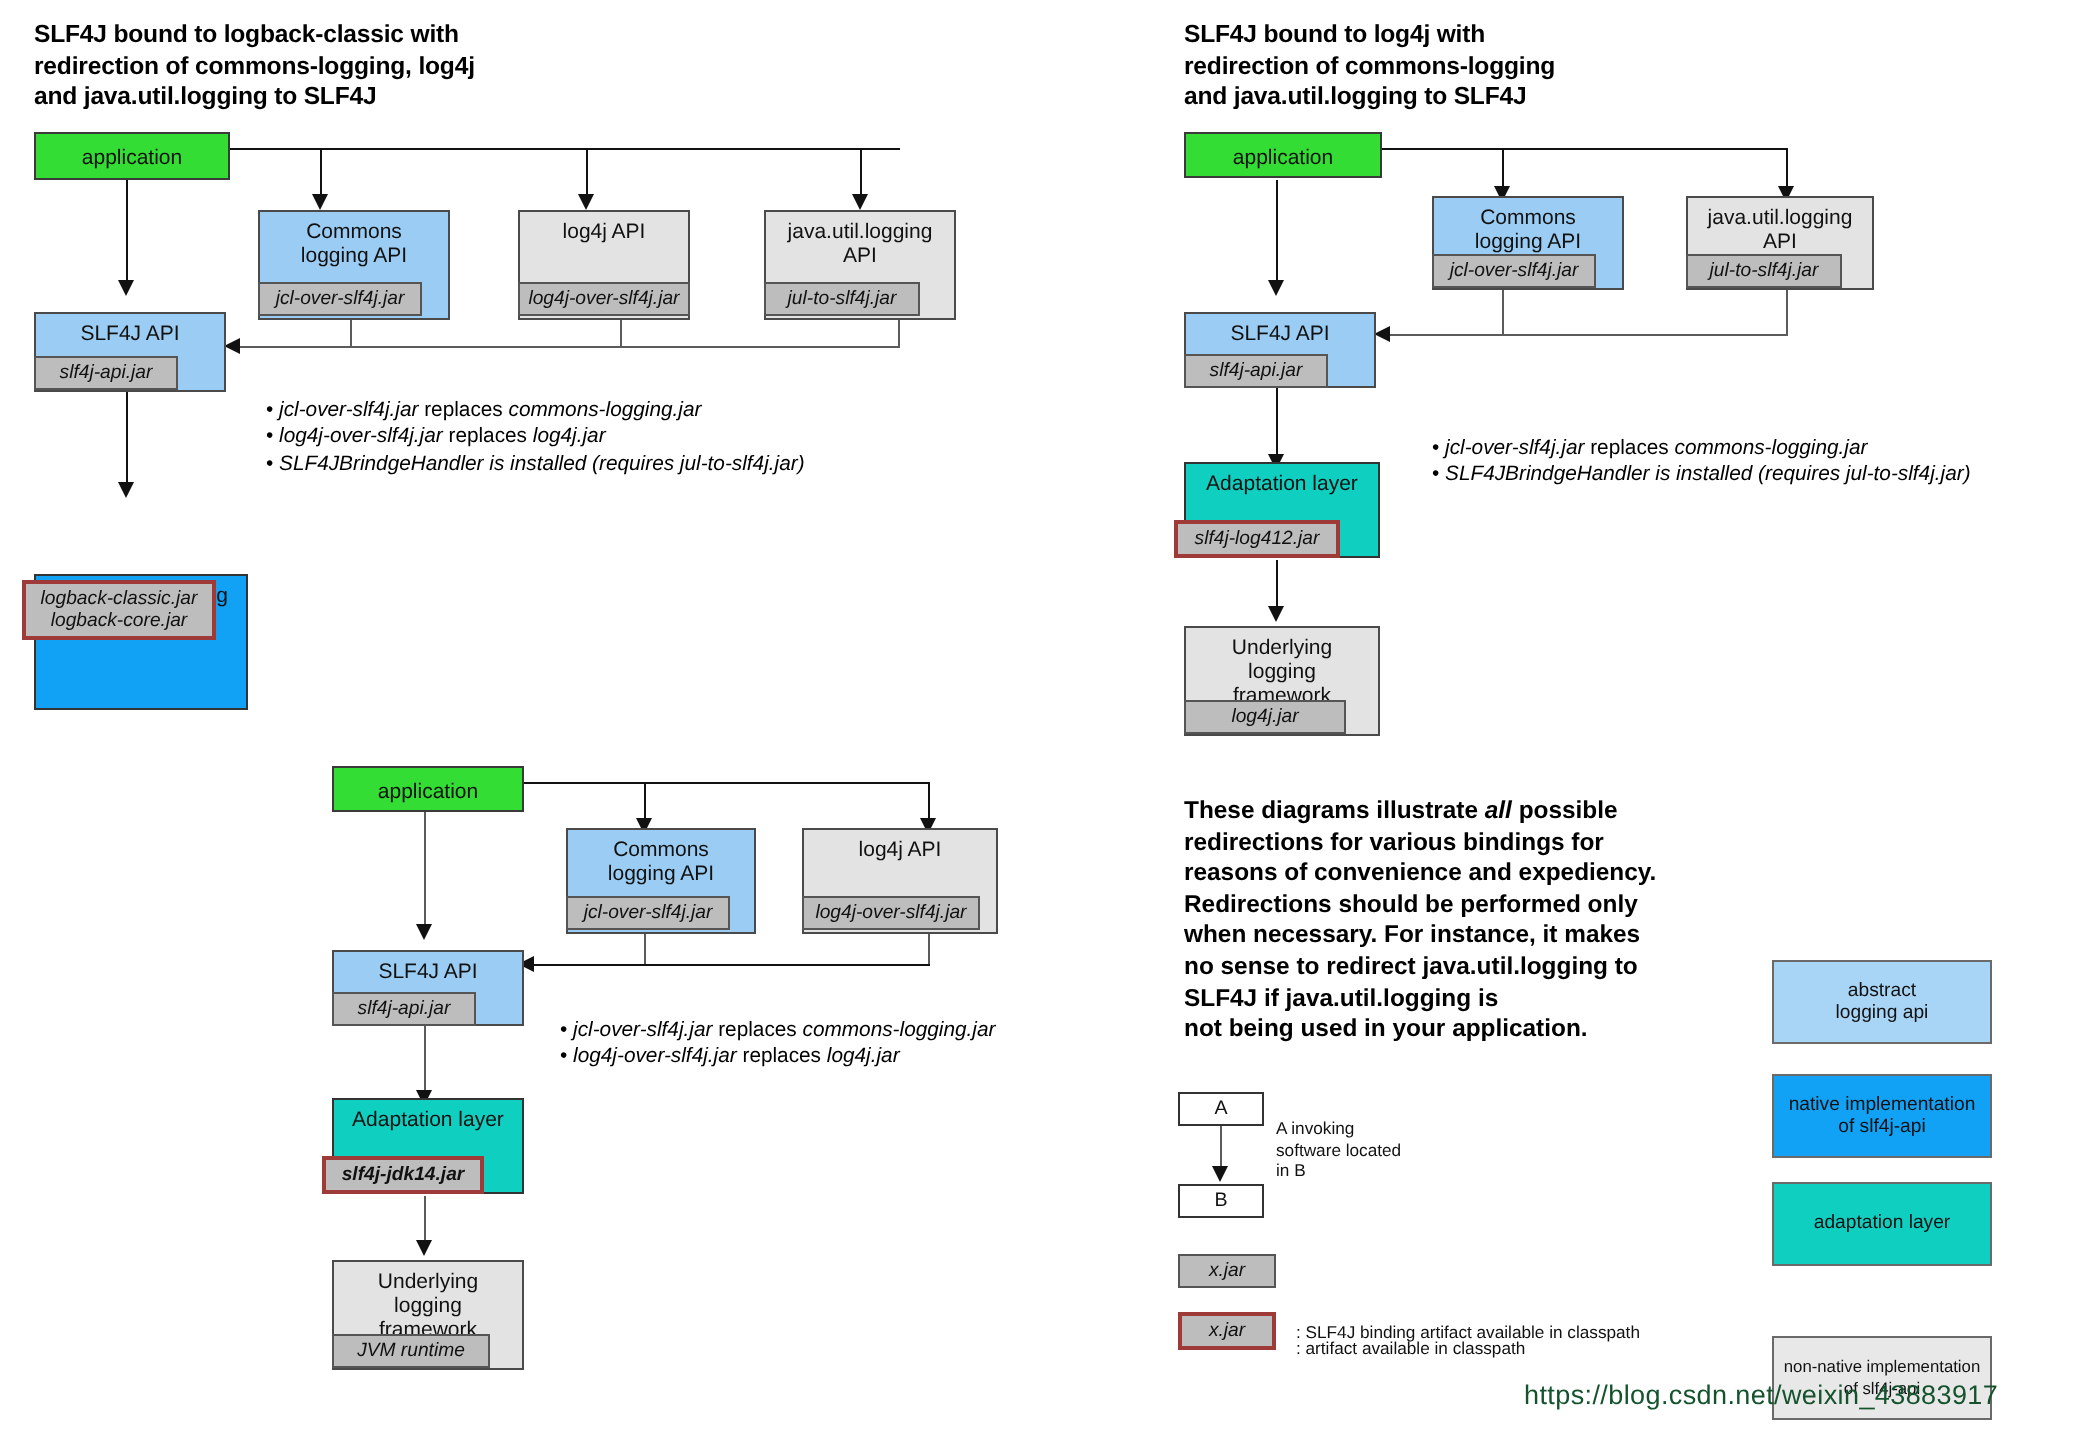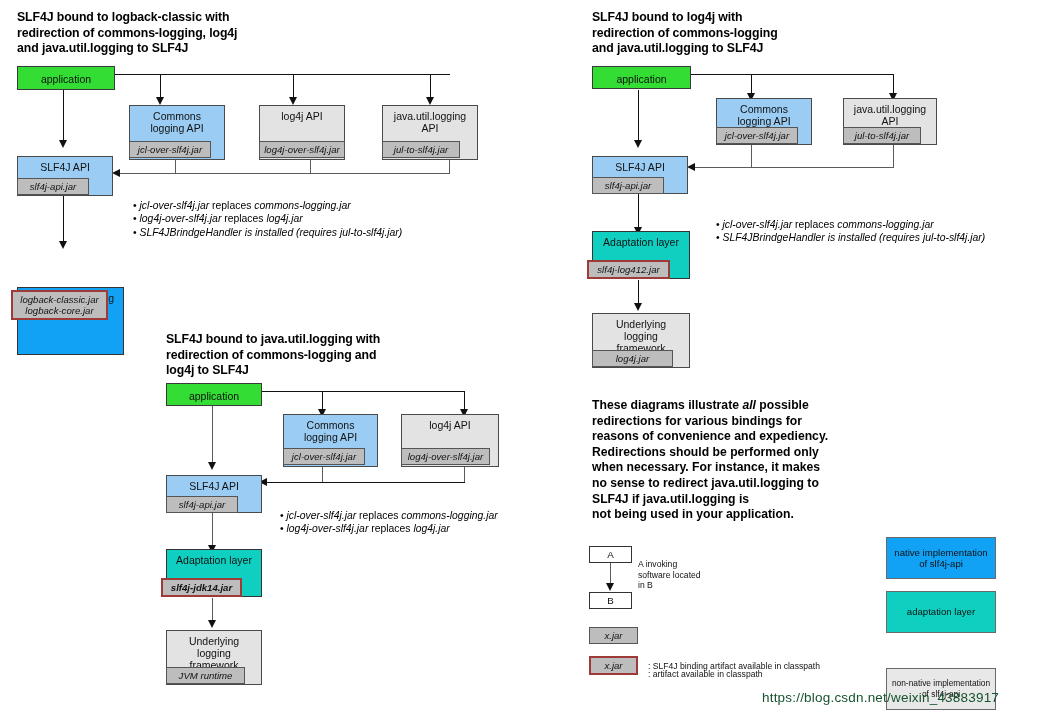--- a/index.html
+++ b/index.html
@@ -259,23 +259,20 @@
   <div class="node grey hasjar" style="left:592px; top:313px; width:98px; height:55px;">Underlying
 logging
 framework</div>
   <div class="jar" style="left:592px; top:350px; width:81px; height:17px;">log4j.jar</div>
 
   <div class="notes" style="left:716px; top:218px;">
     <span class="b"><span>jcl-over-slf4j.jar</span><span class="rom"> replaces </span><span>commons-logging.jar</span></span>
     <span class="b"><span>SLF4JBrindgeHandler is installed (requires jul-to-slf4j.jar)</span></span>
   </div>
 
-  <div class="dtitle abs" style="left:166px; top:332px; width:320px;">SLF4J bound to java.util.logging with
-redirection of commons-logging and
-log4j to SLF4J</div>
 
   <div class="ln hl blk abs" style="left:262px; top:391px; width:203px;"></div>
   <div class="ln vl blk abs" style="left:322px; top:391px; height:20px;"></div>
   <div class="arw down blk abs" style="left:317.5px; top:409px;"></div>
   <div class="ln vl blk abs" style="left:464px; top:391px; height:20px;"></div>
   <div class="arw down blk abs" style="left:459.5px; top:409px;"></div>
 
   <div class="ln vl abs" style="left:212px; top:406px; height:58px;"></div>
   <div class="arw down blk abs" style="left:207.5px; top:462px;"></div>
 
@@ -330,20 +327,22 @@
   <div class="lgtxt" style="left:638px; top:559px;">A invoking
 software located
 in B</div>
 
   <div class="lgjar" style="left:589px; top:627px; width:49px; height:17px;">x.jar</div>
   <div class="lgtxt" style="left:648px; top:669px;">: artifact available in classpath</div>
 
   <div class="lgjar binding" style="left:589px; top:656px; width:49px; height:19px;">x.jar</div>
   <div class="lgtxt" style="left:648px; top:661px;">: SLF4J binding artifact available in classpath</div>
 
+  <div class="lgbox ab" style="left:886px; top:480px; width:110px; height:42px;">abstract
+logging api</div>
   <div class="lgbox nat" style="left:886px; top:537px; width:110px; height:42px;">native implementation
 of slf4j-api</div>
   <div class="lgbox adp" style="left:886px; top:591px; width:110px; height:42px;">adaptation layer</div>
   <div class="lgbox non" style="left:886px; top:668px; width:110px; height:42px; font-size:8.4px;">non-native implementation
 of slf4j-api</div>
 
   <div class="wm" style="left:762px; top:690px;">https://blog.csdn.net/weixin_43883917</div>
 
 </div>
 

